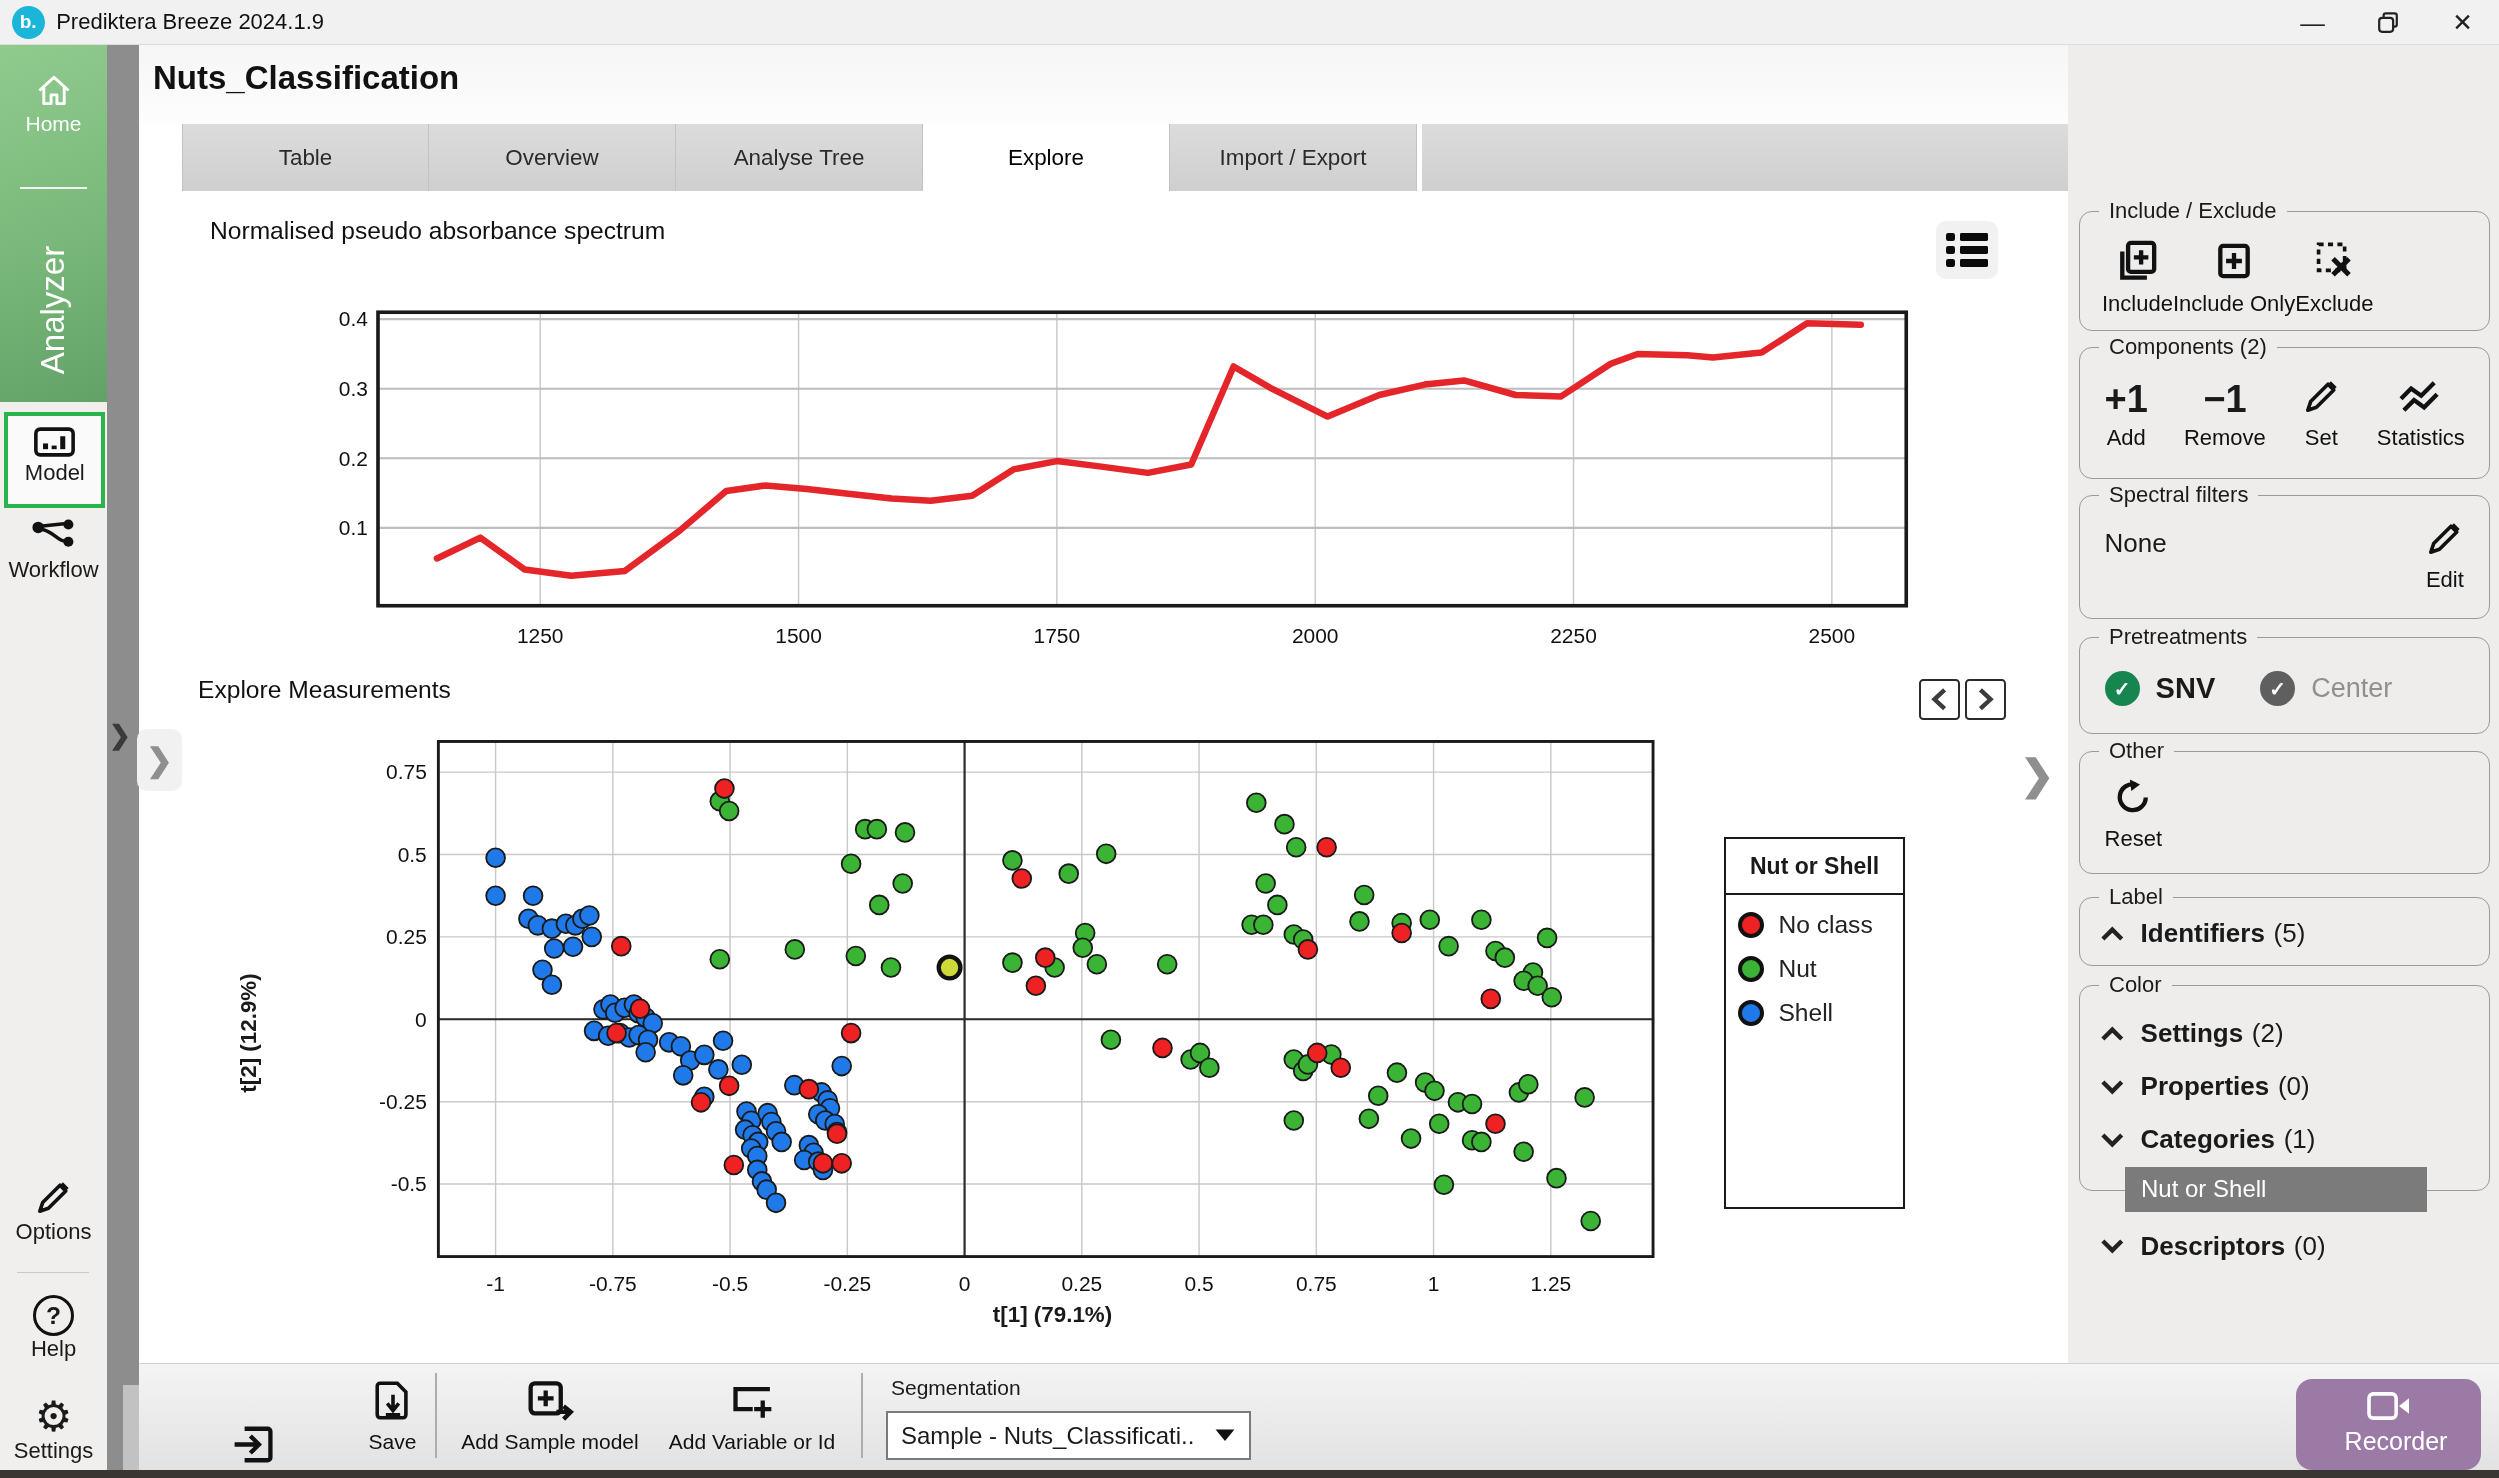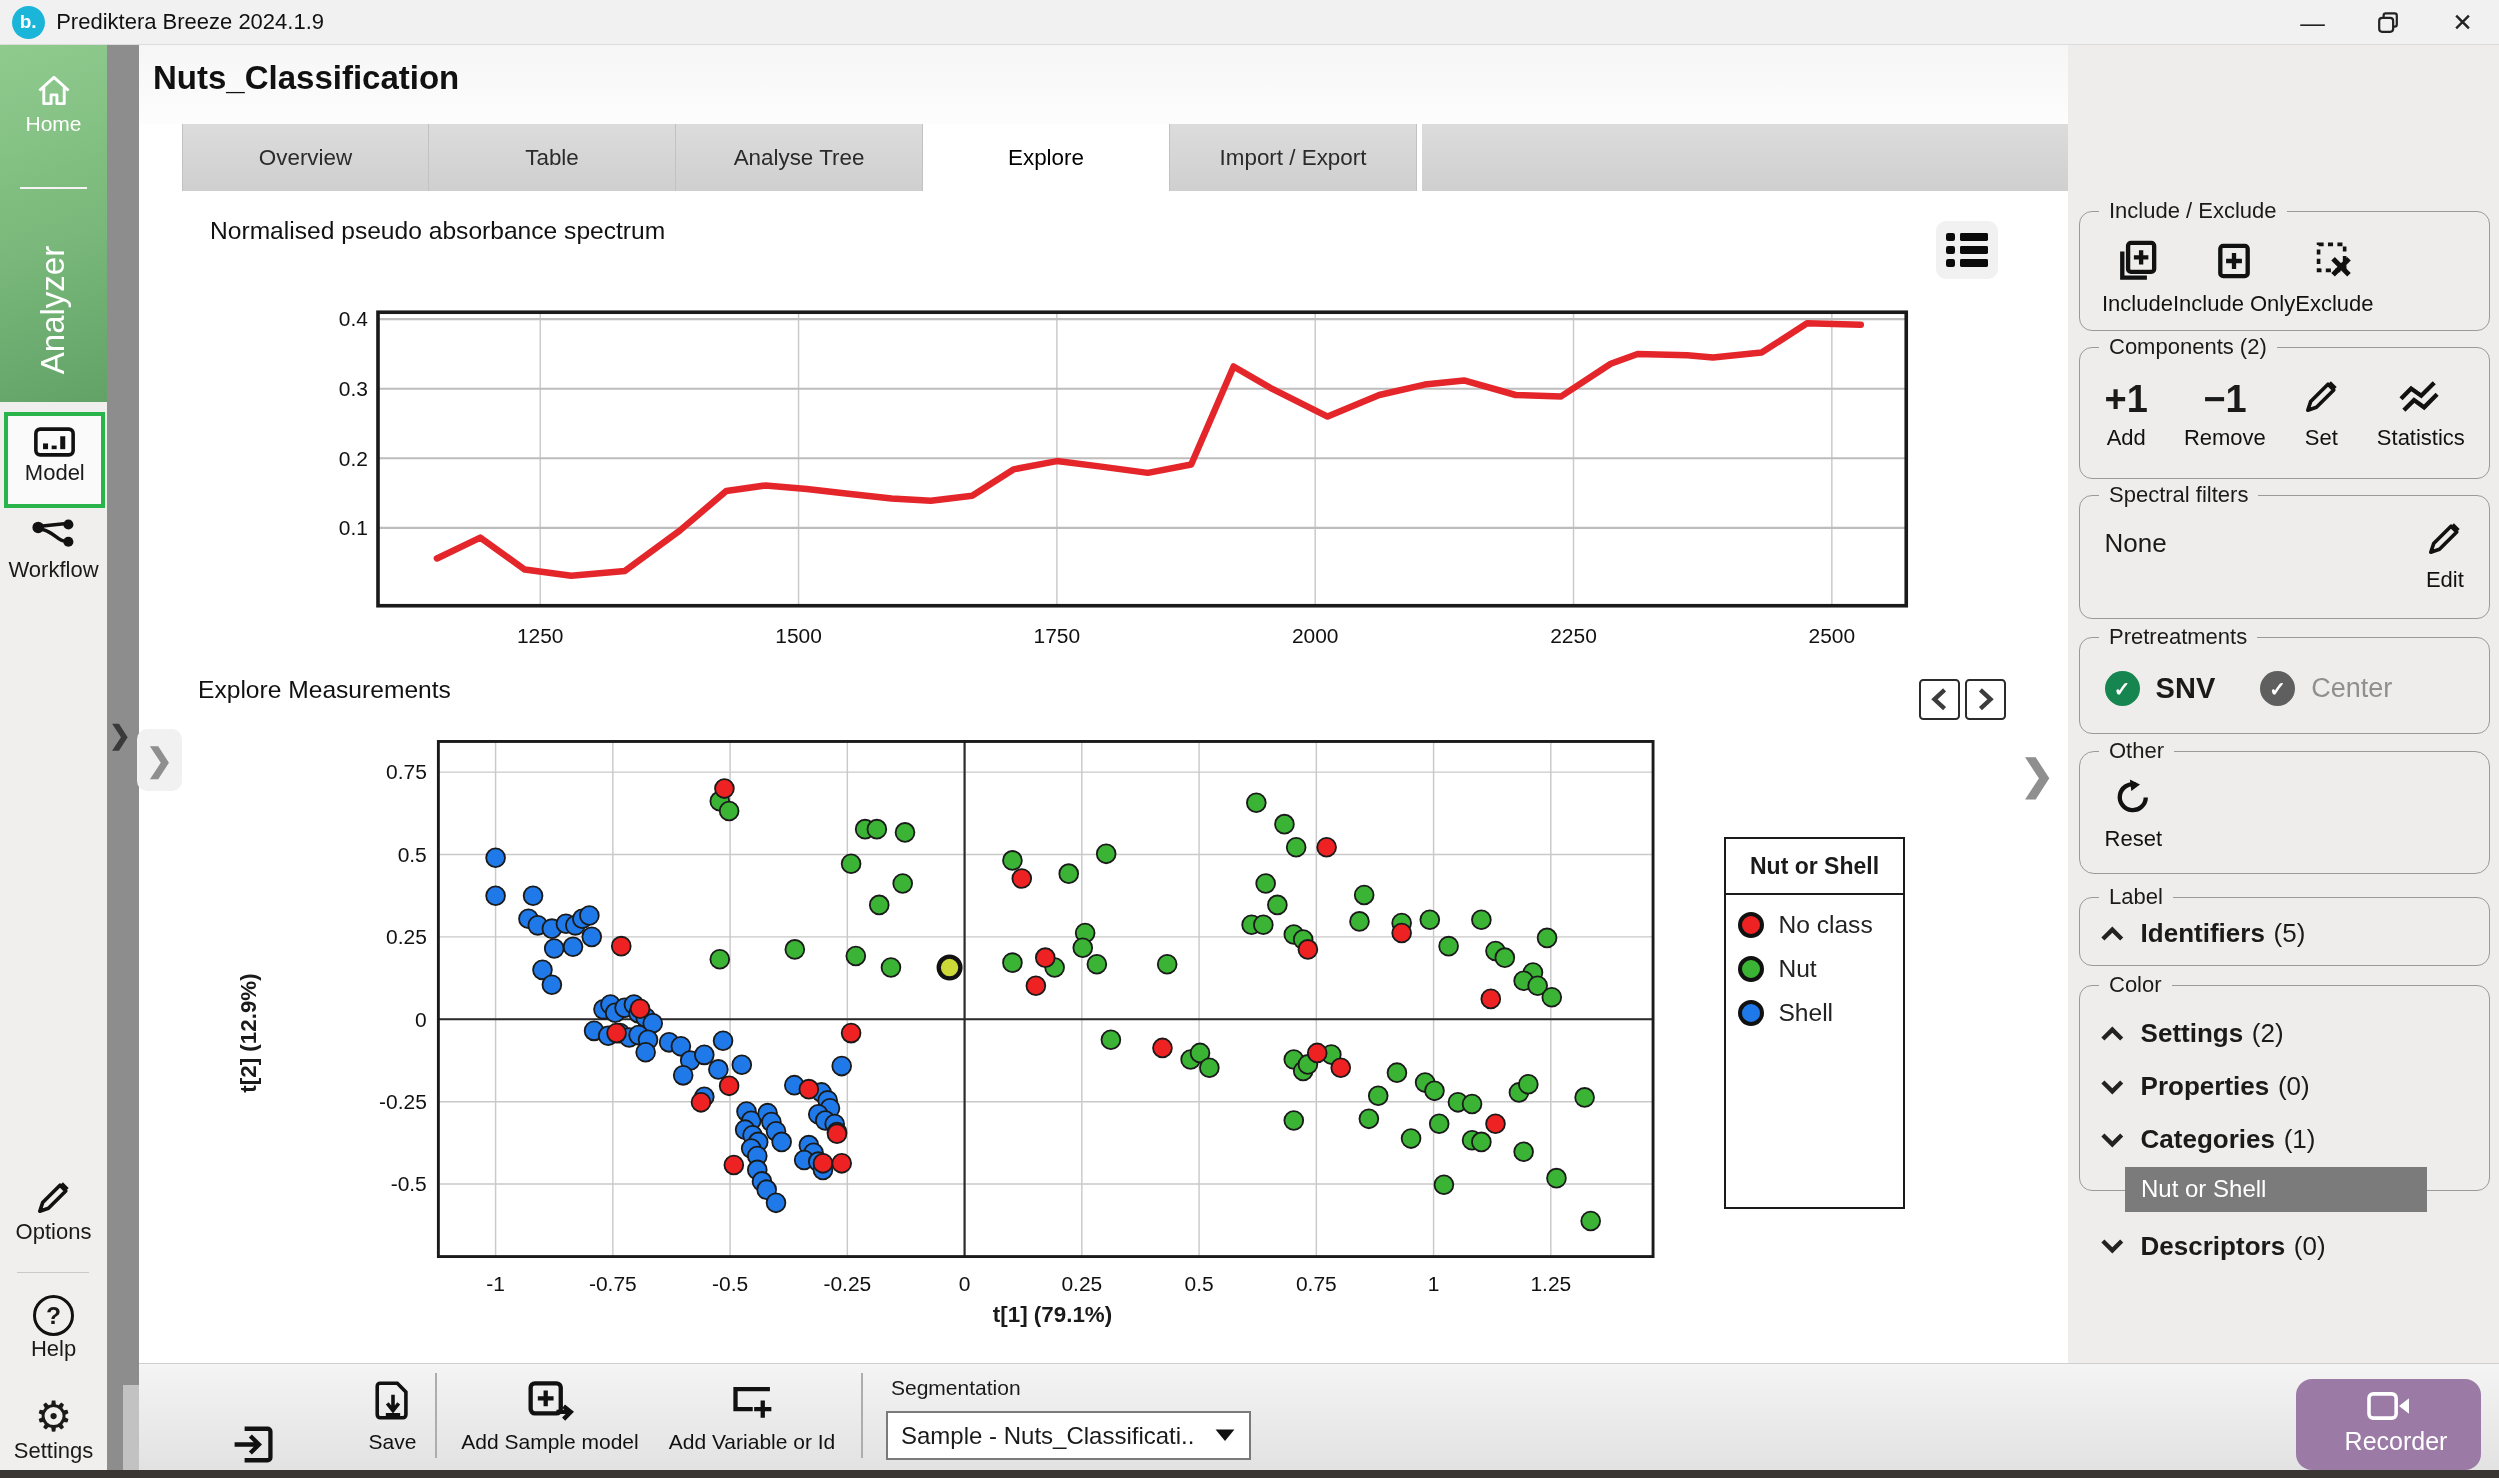--- a/index.html
+++ b/index.html
@@ -162,22 +162,22 @@
 
 <div class="abs graystrip"></div>
 <div class="abs strip-caret">❯</div>
 <div class="abs strip-light"></div>
 
 <div class="abs content-head"></div>
 <div class="abs page-title">Nuts_Classification</div>
 <div class="abs tabbar">
   <div class="tabfill"></div>
   <div class="tabs">
+    <div class="tab">Table</div>
     <div class="tab">Overview</div>
-    <div class="tab">Table</div>
     <div class="tab">Analyse Tree</div>
     <div class="tab active">Explore</div>
     <div class="tab">Import / Export</div>
   </div>
 </div>
 
 <div class="abs chartarea"></div>
 <div class="abs sec-title" style="left:210px; top:217px;">Normalised pseudo absorbance spectrum</div>
 <div class="abs listbtn">
   <div class="listrow">
@@ -529,21 +529,21 @@
 <div class="pbox" style="top:637px; height:97px;">
   <div class="pleg">Pretreatments</div>
   <div style="display:flex; align-items:center; padding:33px 0 0 24.6px; gap:16px;">
     <div class="checkcirc" style="background:#17854f;">✓</div>
     <b style="font-size:29px;">SNV</b>
     <div class="checkcirc" style="background:#5f5f5f; margin-left:29px;">✓</div>
     <span style="font-size:27px; color:#8f8f8f;">Center</span>
   </div>
 </div>
 
-<div class="pbox" style="top:751px; height:123px;border-radius:15px;">
+<div class="pbox" style="top:751px; height:123px;">
   <div class="pleg">Other</div>
   <div class="ibtn" style="position:absolute; left:24.6px; top:26px;">
     <svg width="39" height="39" viewBox="0 0 54 54">
         <path d="M44 27 A18 18 0 1 1 30 9" fill="none" stroke="#111" stroke-width="6"></path>
         <path d="M22 2 L36 9 L24 18 Z" fill="#111"></path>
       </svg>
     <div class="cap">Reset</div>
   </div>
 </div>
 

